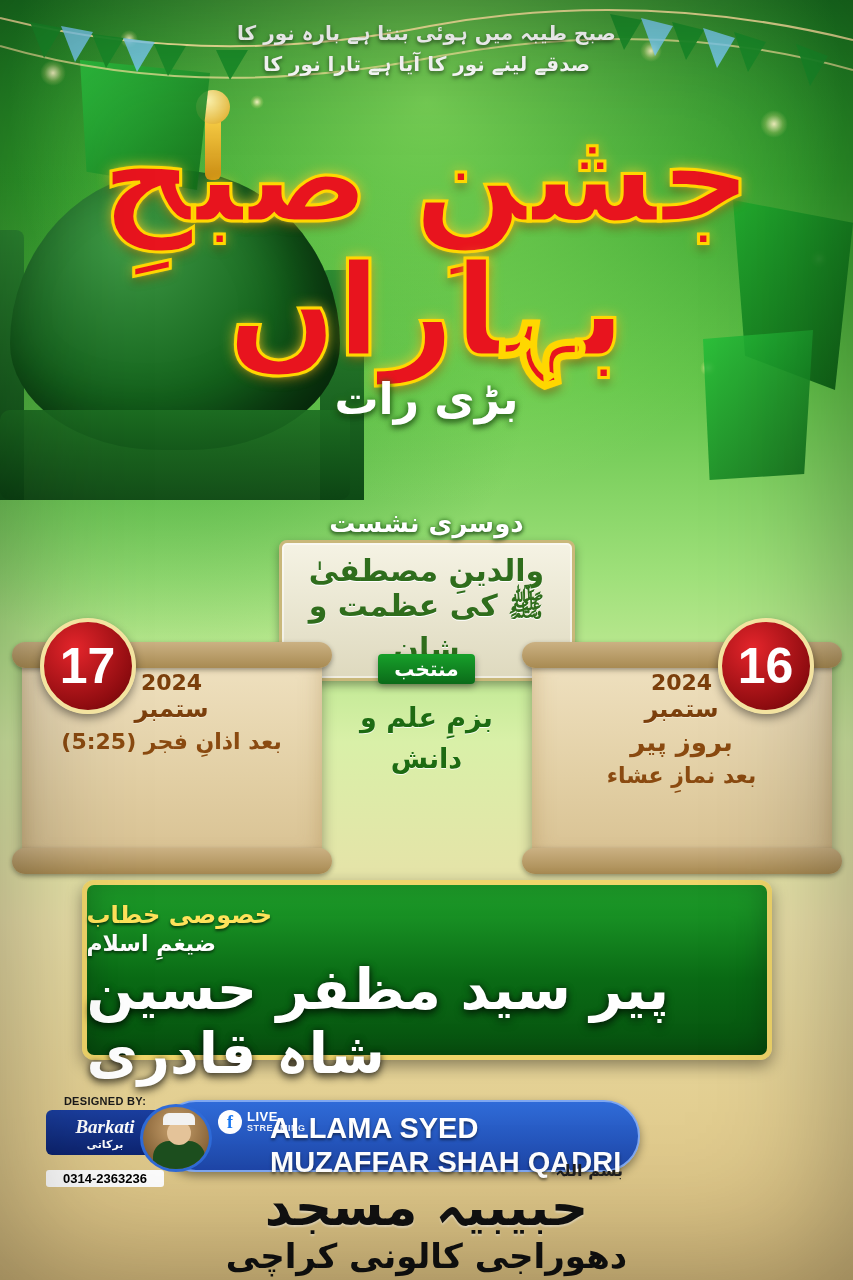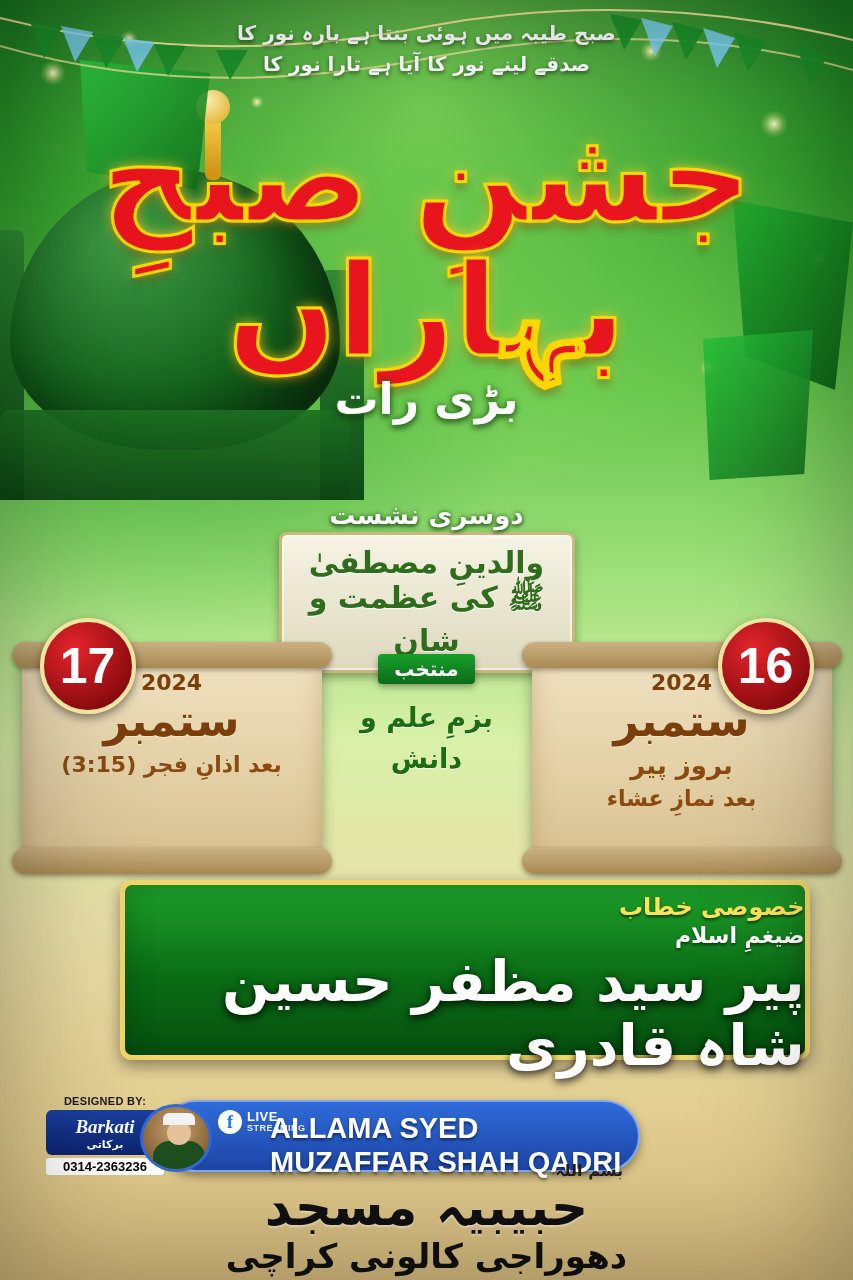--- a/index.html
+++ b/index.html
@@ -68,21 +68,21 @@
   }
   .title-sub {
     direction:rtl; font-family:"DejaVu Sans", sans-serif; font-weight:700;
     font-size:44px; color:#ffffff; margin-top:-6px;
     text-shadow:0 0 6px #2b7d18, 0 3px 6px rgba(0,0,0,.6);
   }
 
   
   .sessions { position:absolute; top:500px; left:0; width:100%;
     display:flex; flex-direction:row-reverse; justify-content:center; gap:26px; }
-  .session { width:296px; position:relative; }
+  .session { width:296px; position:relative;margin-top:8px; }
   .session-label {
     direction:rtl; text-align:center; font-family:"DejaVu Sans", sans-serif;
     font-size:26px; font-weight:700; color:#ffffff;
     text-shadow:0 0 5px #1c6a12, 0 2px 4px rgba(0,0,0,.6); margin-bottom:2px;
   }
   .session-box {
     direction:rtl; text-align:center;
     background:linear-gradient(180deg,#f5f3e4,#ded9be);
     border:3px solid #c9b87a; border-radius:8px;
     padding:10px 8px 12px;
@@ -115,21 +115,21 @@
     background:radial-gradient(circle at 35% 30%, #e4252b, #8f0c10 70%, #5e0608);
     border:4px solid #f3e3a0;
     color:#fff; font-size:50px; font-weight:700; line-height:88px; text-align:center;
     font-family:"Liberation Sans", sans-serif;
     box-shadow:0 4px 10px rgba(0,0,0,.45);
   }
   .badge-right { right:18px; }
   .badge-left  { left:18px; }
   .scroll-text { position:absolute; inset:30px 14px 16px; direction:rtl; text-align:center;
     font-family:"DejaVu Sans", sans-serif; color:#6a3b10; }
-  .d-month { font-size:44px; font-weight:700; color:#7b3f0c; text-shadow:0 1px 0 #fff6; }
+  .d-month { font-size:24px; font-weight:700; color:#7b3f0c; text-shadow:0 1px 0 #fff6; }
   .d-year  { font-size:22px; font-weight:700; color:#7b3f0c; }
   .d-day   { font-size:26px; font-weight:700; color:#8a4a10; margin-top:4px; }
   .d-time  { font-size:22px; font-weight:700; color:#8a4a10; margin-top:6px; }
 
   
   .center-tag { width:170px; position:relative; padding-top:14px; text-align:center; }
   .tag-top {
     display:inline-block; direction:rtl;
     background:linear-gradient(180deg,#17a02a,#0b6b19);
     color:#fff; font-family:"DejaVu Sans", sans-serif; font-weight:700;
@@ -140,41 +140,41 @@
     font-weight:700; font-size:27px; color:#1d6b12; line-height:1.5;
     text-shadow:0 1px 0 rgba(255,255,255,.8); }
 
   
   .speaker-panel {
     position:absolute; top:880px; left:50%; transform:translateX(-50%);
     width:690px; height:180px;
     background:linear-gradient(180deg,#1fa22b,#0a6b15 55%,#07520f);
     border:5px solid #f0d56a; border-radius:12px;
     box-shadow:0 6px 16px rgba(0,0,0,.4), inset 0 0 30px rgba(0,0,0,.25);
-    text-align:right; direction:rtl; padding-top:8px;margin-left:38px;
+    text-align:left; direction:rtl; padding-top:16px;
   }
   .speaker-kicker { font-family:"DejaVu Sans", sans-serif; font-size:24px; font-weight:700;
     color:#ffe35a; text-shadow:0 2px 3px rgba(0,0,0,.6); }
   .speaker-title { font-family:"DejaVu Sans", sans-serif; font-size:22px; font-weight:700;
     color:#ffffff; margin-top:2px; text-shadow:0 2px 3px rgba(0,0,0,.55); }
   .speaker-name { font-family:"DejaVu Sans", sans-serif; font-size:56px; font-weight:700;
     color:#ffffff; line-height:1.15; margin-top:2px;
     text-shadow:0 0 6px rgba(0,0,0,.5), 0 4px 8px rgba(0,0,0,.6); }
 
   
   .designer { position:absolute; left:46px; top:1095px; width:118px; text-align:center;
     color:#1a1a1a; font-size:11px; font-weight:700; }
   .designer .dlabel { letter-spacing:.3px; }
   .designer .dbox {
     margin-top:3px; background:linear-gradient(180deg,#1b3fa0,#0d2470);
     border-radius:6px; padding:6px 4px 4px; color:#fff;
   }
   .designer .dname { font-family:"Liberation Serif", serif; font-style:italic; font-size:19px; }
   .designer .durdu { font-family:"DejaVu Sans", sans-serif; font-size:11px; }
-  .designer .dphone { margin-top:3px; background:#fff; color:#000; font-size:13px;
+  .designer .dphone { margin-top:15px; background:#fff; color:#000; font-size:13px;
     font-weight:700; border-radius:3px; padding:1px 0; }
 
   
   .live-bar {
     position:absolute; left:160px; top:1100px; width:480px; height:72px;
     background:linear-gradient(180deg,#2f6bd8,#1e46a8);
     border:2px solid #7ea7f2; border-radius:36px;
     display:flex; align-items:center; padding-left:74px;
     box-shadow:0 4px 10px rgba(0,0,0,.4);
   }
@@ -291,21 +291,21 @@
       <div class="tag-top">منتخب</div>
       <div class="tag-body">بزمِ علم و دانش</div>
     </div>
 
     <div class="scroll-card">
       <div class="scroll-paper"></div>
       <div class="date-badge badge-left">17</div>
       <div class="scroll-text">
         <div class="d-year">2024</div>
         <div class="d-month">ستمبر</div>
-        <div class="d-time">بعد اذانِ فجر (3:15)</div>
+        <div class="d-time">بعد اذانِ فجر (5:25)</div>
       </div>
     </div>
 
   </div>
 
   <div class="speaker-panel">
     <div class="speaker-kicker">خصوصی خطاب</div>
     <div class="speaker-title">ضیغمِ اسلام</div>
     <div class="speaker-name">پیر سید مظفر حسین شاہ قادری</div>
   </div>

